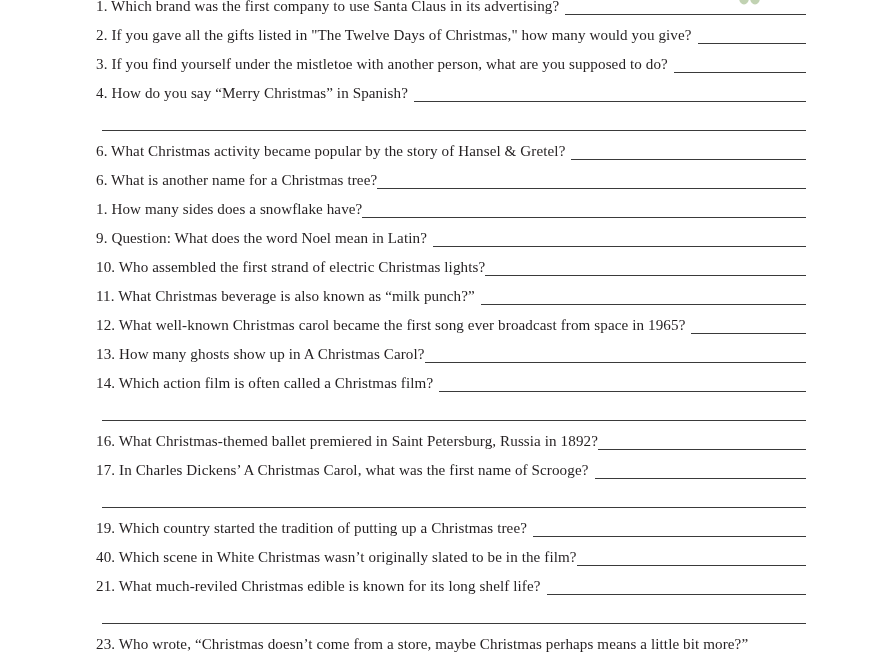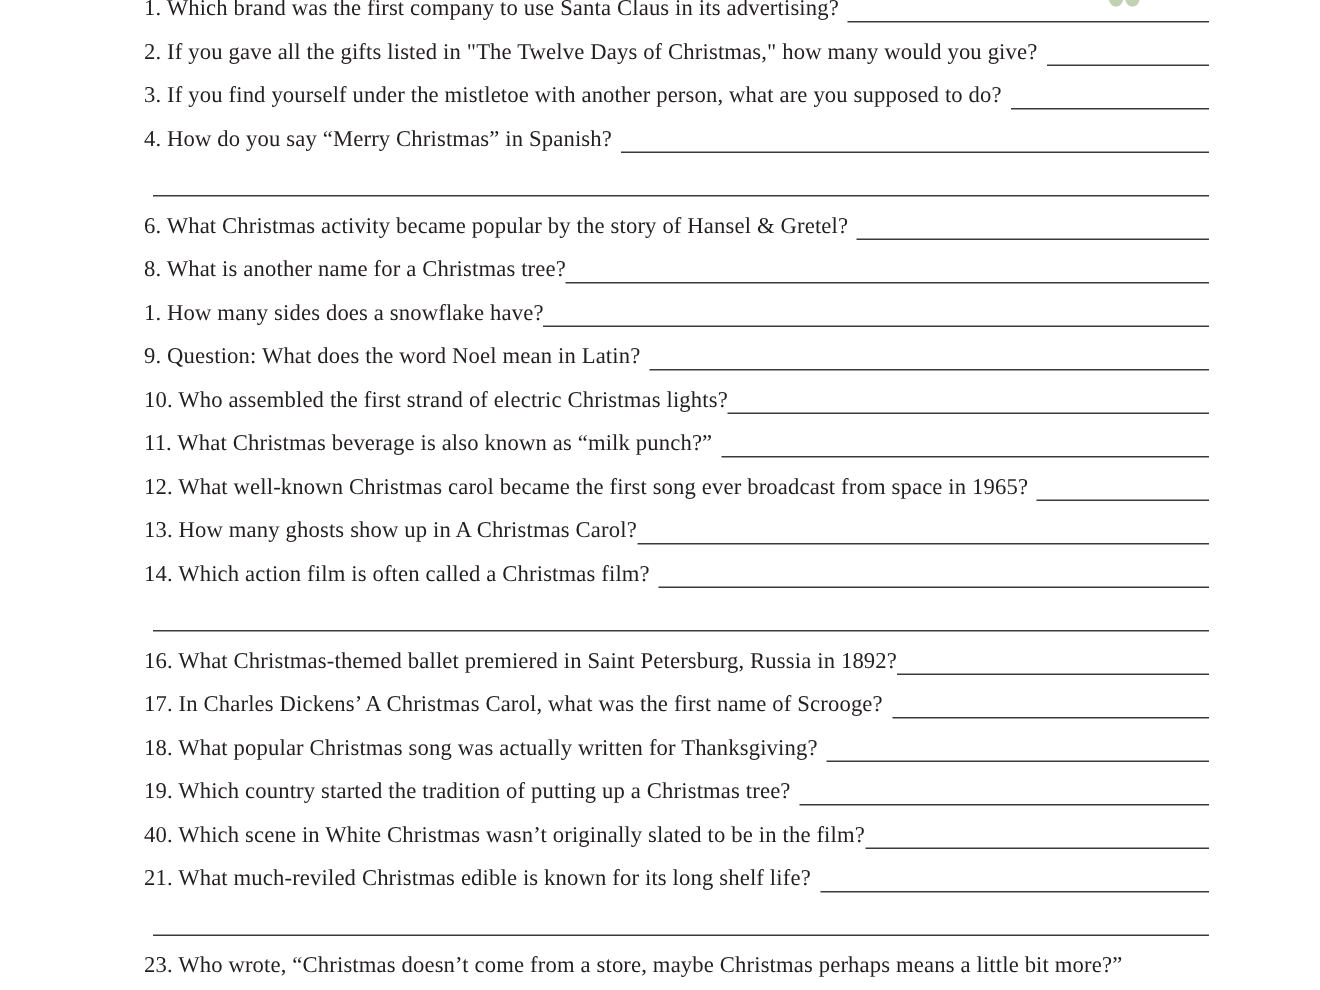--- a/index.html
+++ b/index.html
@@ -116,21 +116,21 @@
       <li class="q-row">
         <span class="q-blank gap"></span>
         <span class="q-tail" style="width: 60px;"></span>
       </li>
       <li class="q-row">
         <span class="q-text">6. What Christmas activity became popular by the story of Hansel &amp; Gretel?</span>
         <span class="q-blank gap"></span>
         <span class="q-tail" style="width: 60px;"></span>
       </li>
       <li class="q-row">
-        <span class="q-text">8. What is another name for a Christmas tree?</span>
+        <span class="q-text">6. What is another name for a Christmas tree?</span>
         <span class="q-blank nogap"></span>
         <span class="q-tail" style="width: 60px;"></span>
       </li>
       <li class="q-row">
         <span class="q-text">1. How many sides does a snowflake have?</span>
         <span class="q-blank nogap"></span>
         <span class="q-tail" style="width: 60px;"></span>
       </li>
       <li class="q-row">
         <span class="q-text">9. Question: What does the word Noel mean in Latin?</span>
@@ -170,21 +170,20 @@
         <span class="q-text">16. What Christmas-themed ballet premiered in Saint Petersburg, Russia in 1892?</span>
         <span class="q-blank nogap"></span>
         <span class="q-tail" style="width: 60px;"></span>
       </li>
       <li class="q-row">
         <span class="q-text">17. In Charles Dickens’ A Christmas Carol, what was the first name of Scrooge?</span>
         <span class="q-blank gap"></span>
         <span class="q-tail" style="width: 60px;"></span>
       </li>
       <li class="q-row">
-        <span class="q-text">18. What popular Christmas song was actually written for Thanksgiving?</span>
         <span class="q-blank gap"></span>
         <span class="q-tail" style="width: 60px;"></span>
       </li>
       <li class="q-row">
         <span class="q-text">19. Which country started the tradition of putting up a Christmas tree?</span>
         <span class="q-blank gap"></span>
         <span class="q-tail" style="width: 60px;"></span>
       </li>
       <li class="q-row">
         <span class="q-text">40. Which scene in White Christmas wasn’t originally slated to be in the film?</span>

